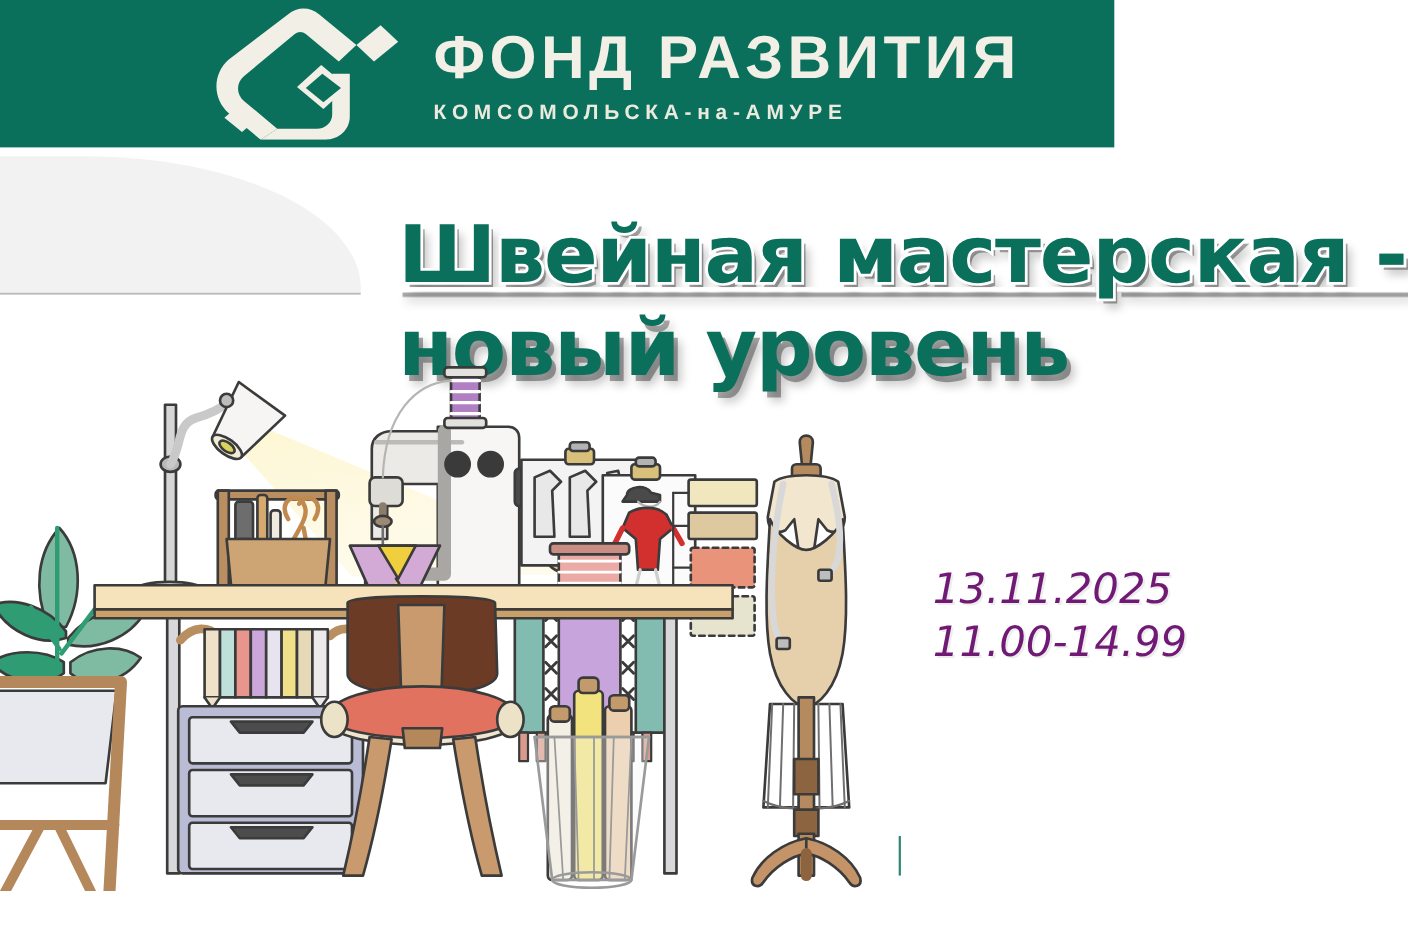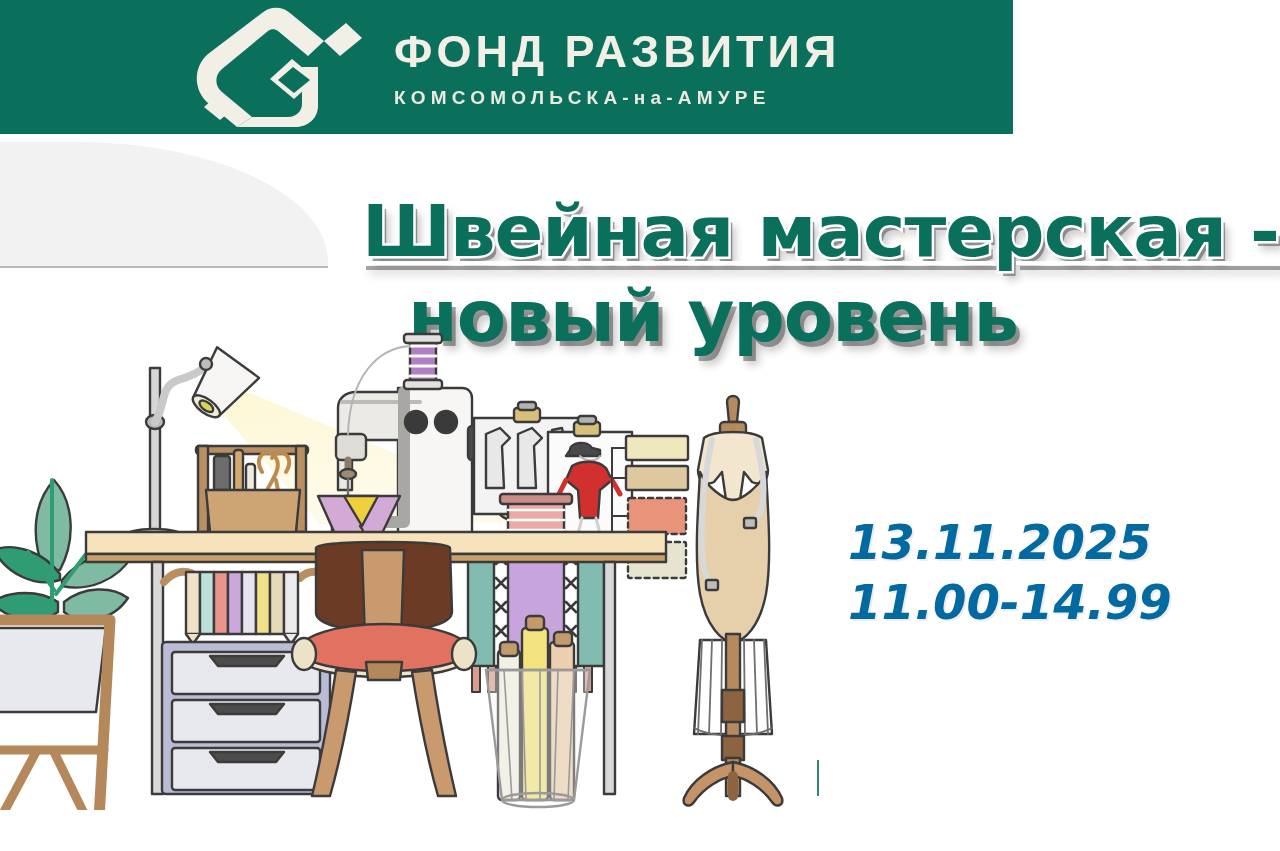--- a/index.html
+++ b/index.html
@@ -36,21 +36,21 @@
   }
   .logo-text{
     margin-left:26px;
     display:flex;
     flex-direction:column;
     justify-content:center;
     transform:translateY(2px);
   }
   .logo-title{
     color:#f2efe6;
-    font-size:45px;
+    font-size:55px;
     font-weight:bold;
     letter-spacing:4px;
     line-height:1.02;
     white-space:nowrap;
   }
   .logo-sub{
     color:#eceadf;
     font-size:19px;
     font-weight:bold;
     letter-spacing:5.2px;
@@ -89,34 +89,34 @@
     paint-order:stroke fill;
     text-shadow:
        4px 5px 0 rgba(0,0,0,0.34),
        7px 9px 9px rgba(0,0,0,0.22);
   }
   .title-line.underlined{
     text-decoration:underline;
     text-decoration-thickness:4px;
     text-underline-offset:5px;
   }
-  .title-line + .title-line{ margin-top:14px;margin-left:46px; }
+  .title-line + .title-line{ margin-top:14px; }
 
   
   .datetime-block{
     position:absolute;
     left:848px; top:512px;
     text-align:left;
   }
   .datetime-line{
     font-family:"DejaVu Sans", sans-serif;
     font-style:italic;
-    font-weight:bold;
-    color:#0369a1;
-    font-size:48px;
+    font-weight:normal;
+    color:#701a75;
+    font-size:38px;
     line-height:1.26;
     letter-spacing:0px;
     white-space:nowrap;
     -webkit-text-stroke:4px #ffffff;
     paint-order:stroke fill;
     text-shadow:2px 2px 0 rgba(0,0,0,0.07);
   }
 
   
   .illustration{

